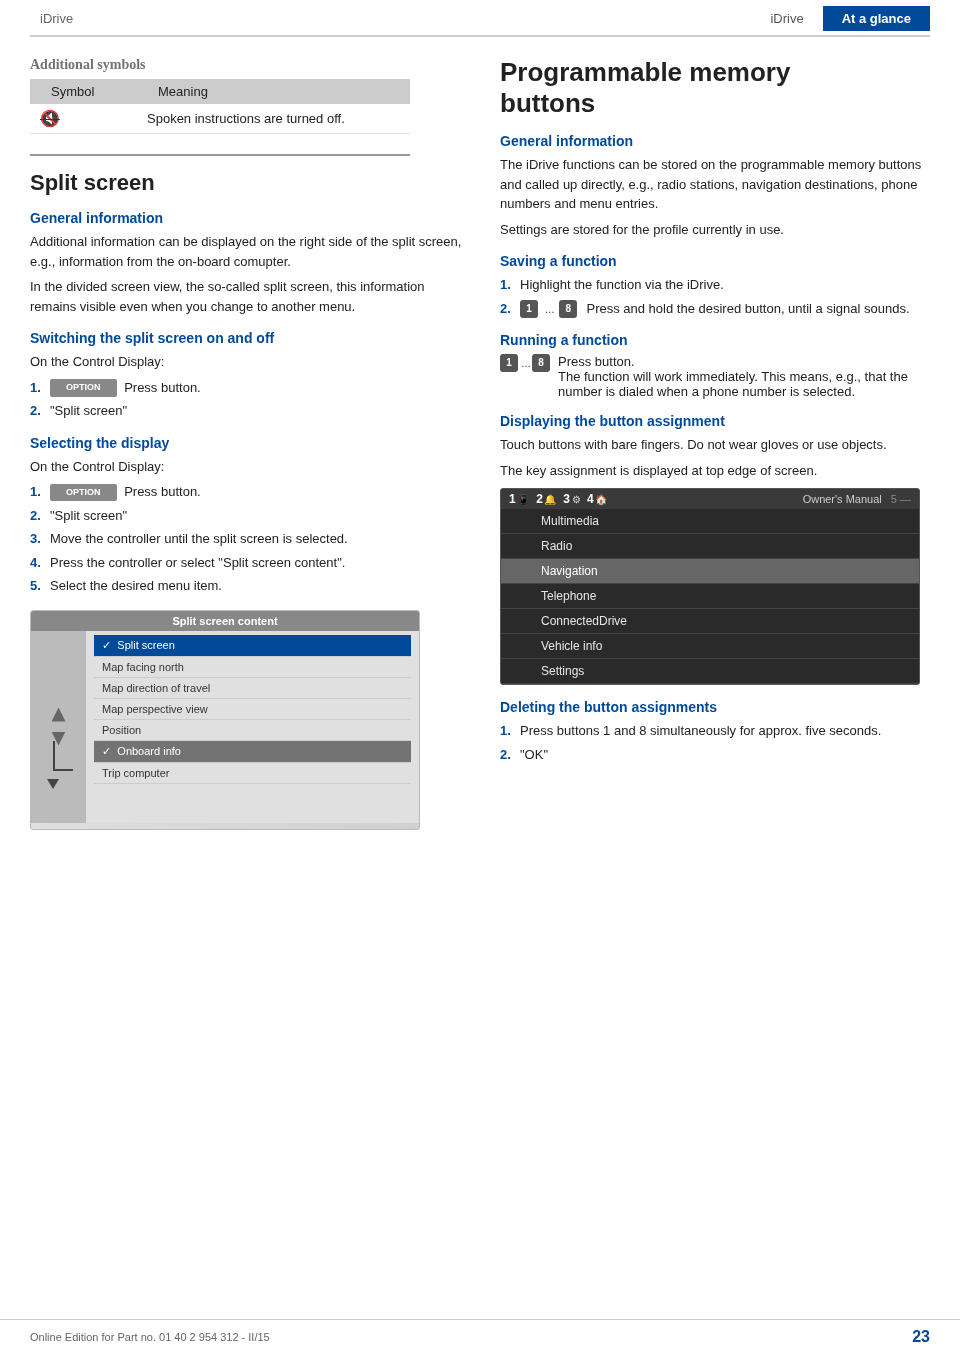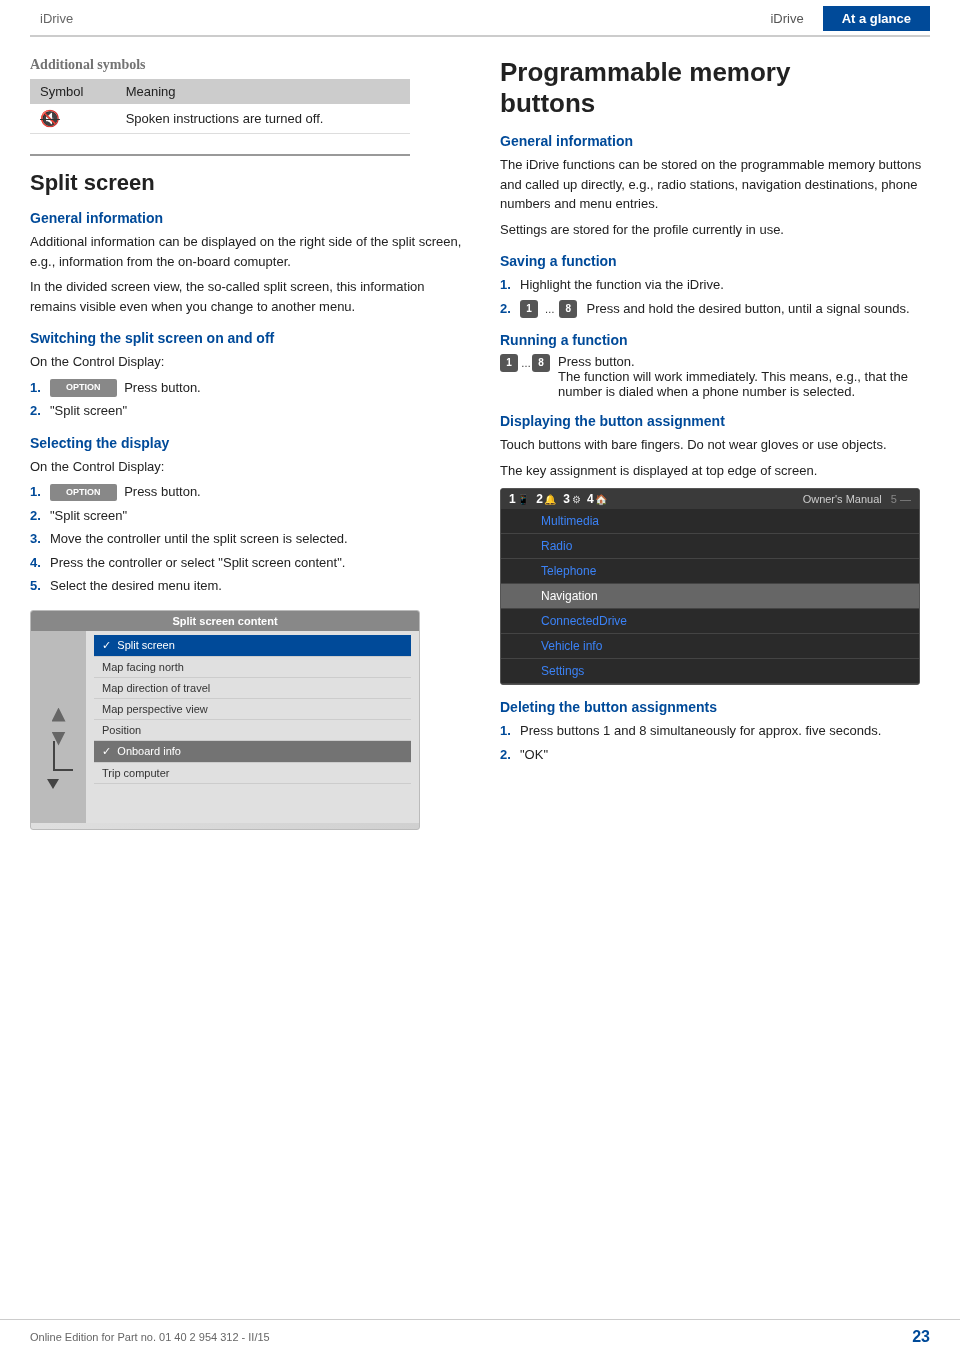--- a/index.html
+++ b/index.html
@@ -95,21 +95,21 @@
     .symbols-table {
       width: 380px;
       border-collapse: collapse;
       font-size: 13px;
       margin-bottom: 20px;
     }
     .symbols-table thead tr {
       background: #ccc;
     }
     .symbols-table thead th {
-      padding: 5px 10px;
+      padding: 5px 21px;
       text-align: left;
       font-weight: normal;
       margin-left: 15px;
     }
     .symbols-table tbody tr {
       background: #fff;
     }
     .symbols-table tbody td {
       padding: 5px 10px;
       border-bottom: 1px solid #ddd;
@@ -273,21 +273,21 @@
     }
     .btn-display-right {
       color: #888;
       font-size: 11px;
     }
     .btn-display-body {
       padding: 0;
     }
     .btn-display-row {
       padding: 5px 40px;
-      color: #3b82f6;
+      color: #e5e5e5;
       font-size: 12px;
       border-bottom: 1px solid #444;
       cursor: pointer;
     }
     .btn-display-row.selected {
       background: #666;
       color: #fff;
     }
 
     
@@ -485,22 +485,22 @@
         <span class="btn-icon-item">
           <span class="btn-icon-num">4</span>
           <span class="btn-small-icon">🏠</span>
         </span>
         <span class="btn-display-owner">Owner's Manual</span>
         <span class="btn-display-right">&nbsp;5 —</span>
       </div>
       <div class="btn-display-body">
         <div class="btn-display-row">Multimedia</div>
         <div class="btn-display-row">Radio</div>
+        <div class="btn-display-row selected">Navigation</div>
         <div class="btn-display-row">Telephone</div>
-        <div class="btn-display-row selected">Navigation</div>
         <div class="btn-display-row">ConnectedDrive</div>
         <div class="btn-display-row">Vehicle info</div>
         <div class="btn-display-row">Settings</div>
       </div>
     </div>
 
     <div class="subsection-title">Deleting the button assignments</div>
     <ul class="steps-list">
       <li>
         <span class="step-num">1.</span>

